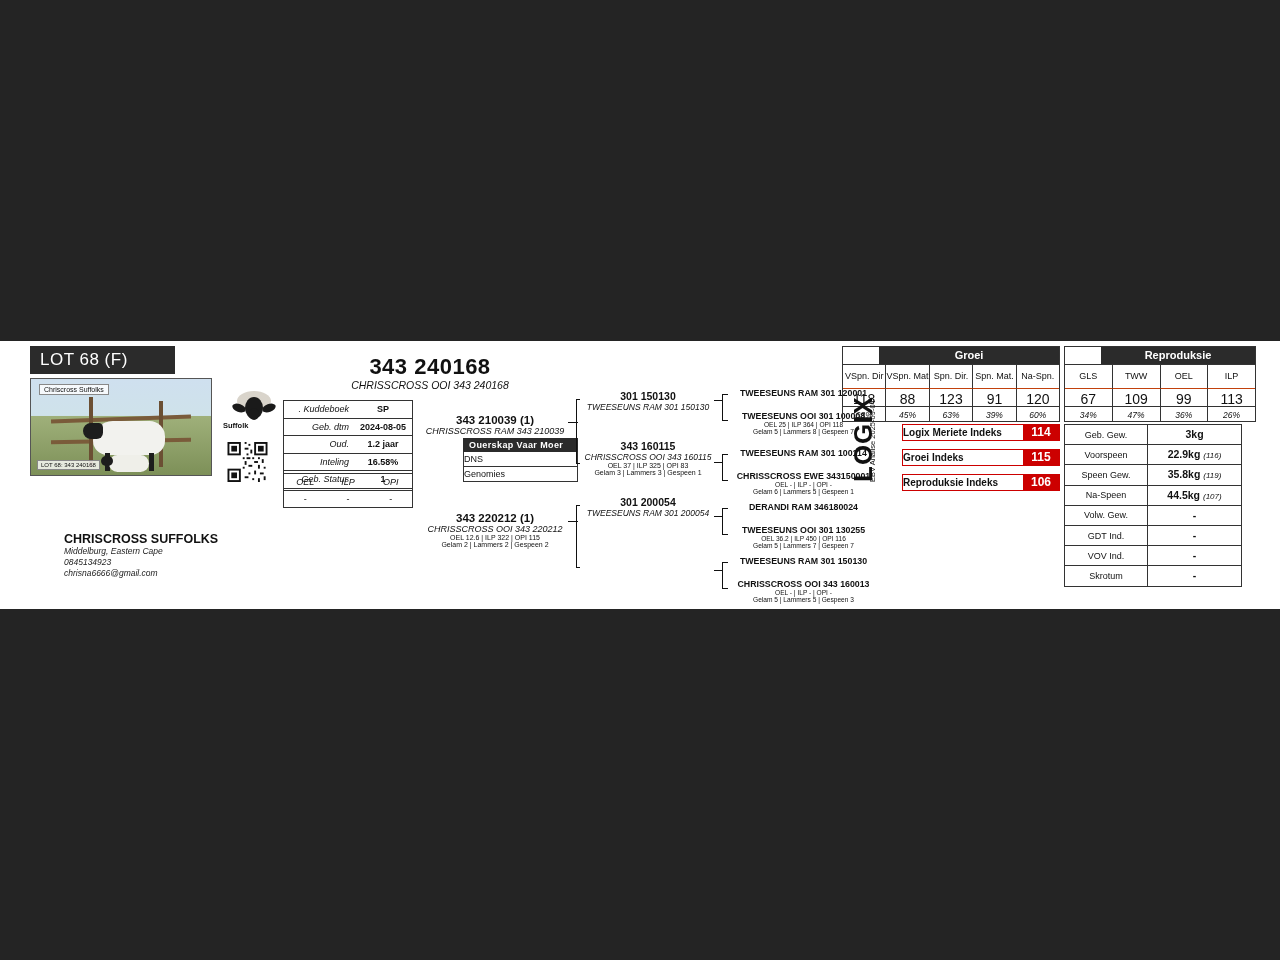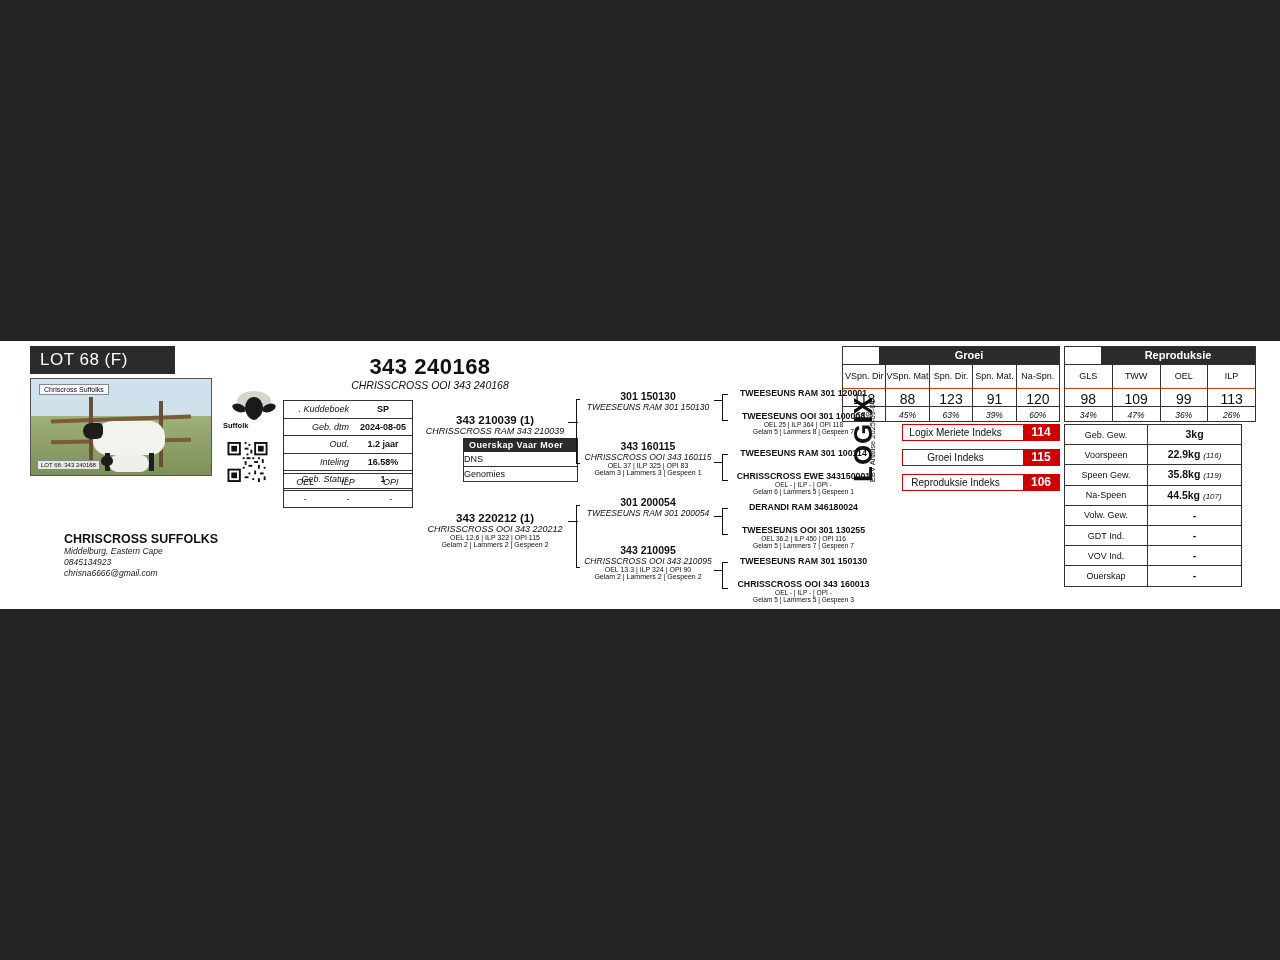--- a/index.html
+++ b/index.html
@@ -83,21 +83,21 @@
   .r-val .cell{height:18px;line-height:18px;font-size:14px;font-weight:normal;border-top:1px solid #c2410c;}
   .r-acc .cell{height:15px;line-height:15px;font-size:8.5px;font-style:italic;border-top:1px solid #333;}
 
   
   .logixwrap{position:absolute;left:812px;top:78px;width:218px;height:60px;}
   .logixword{position:absolute;left:6px;top:2px;transform:rotate(-90deg);transform-origin:left top;
               font-size:26px;font-weight:bold;color:#111;letter-spacing:1px;white-space:nowrap;}
   .logixsub{position:absolute;left:26px;top:2px;transform:rotate(-90deg);transform-origin:left top;
             font-size:7.5px;color:#111;white-space:nowrap;}
   .idxrow{position:absolute;left:60px;width:158px;height:17px;border:1px solid #cc0000;box-sizing:border-box;display:flex;background:#fff;}
-  .idxrow .lab{flex:1;text-align:center;padding-right:15px;font-size:10px;font-weight:normal;color:#111;line-height:15px;}
+  .idxrow .lab{flex:1;text-align:left;padding-right:15px;font-size:10px;font-weight:bold;color:#111;line-height:15px;}
   .idxrow .val{width:36px;background:#cc0000;color:#fff;font-size:12px;font-weight:bold;text-align:center;line-height:15px;}
 
   .verkoper{position:absolute;left:812px;top:148px;width:218px;height:40px;border:1px solid #333;box-sizing:border-box;
             background:#fff;padding:3px 5px;font-size:9.5px;color:#111;line-height:1.35;}
   .verkoper b{font-weight:bold;}
 
   .wtbl{position:absolute;left:1034px;top:78px;width:178px;border:1px solid #333;box-sizing:border-box;background:#fff;}
   .wtbl .wr{display:flex;height:19.2px;border-top:1px solid #333;align-items:center;}
   .wtbl .wr:first-child{border-top:none;}
   .wtbl .wk{width:82px;text-align:center;font-size:9px;color:#111;}
@@ -253,26 +253,20 @@
       <div class="nodeB" style="left:168px;top:48px;">
         <div class="l1">343 160115</div>
         <div class="l2">CHRISSCROSS OOI 343 160115</div>
         <div class="l3">OEL 37 | ILP 325 | OPI 83</div>
         <div class="l3">Gelam 3 | Lammers 3 | Gespeen 1</div>
       </div>
       <div class="nodeB" style="left:168px;top:104px;">
         <div class="l1">301 200054</div>
         <div class="l2">TWEESEUNS RAM 301 200054</div>
       </div>
-      <div class="nodeB" style="left:168px;top:152px;">
-        <div class="l1">343 210095</div>
-        <div class="l2">CHRISSCROSS OOI 343 210095</div>
-        <div class="l3">OEL 13.3 | ILP 324 | OPI 90</div>
-        <div class="l3">Gelam 2 | Lammers 2 | Gespeen 2</div>
-      </div>
 
       <div class="nodeC" style="left:316px;top:-4px;">
         <div class="l1">TWEESEUNS RAM 301 120001</div>
       </div>
       <div class="nodeC" style="left:316px;top:19px;">
         <div class="l1">TWEESEUNS OOI 301 100008</div>
         <div class="l3">OEL 25 | ILP 364 | OPI 118</div>
         <div class="l3">Gelam 5 | Lammers 8 | Gespeen 7</div>
       </div>
       <div class="nodeC" style="left:316px;top:56px;">
@@ -358,21 +352,21 @@
 
     <div class="rp">
       <div class="tbl-title">Reproduksie</div>
       <div class="tbl-row r-head">
         <div class="cell">GLS</div>
         <div class="cell">TWW</div>
         <div class="cell">OEL</div>
         <div class="cell">ILP</div>
       </div>
       <div class="tbl-row r-val">
-        <div class="cell">98</div>
+        <div class="cell">67</div>
         <div class="cell">109</div>
         <div class="cell">99</div>
         <div class="cell">113</div>
       </div>
       <div class="tbl-row r-acc">
         <div class="cell">34%</div>
         <div class="cell">47%</div>
         <div class="cell">36%</div>
         <div class="cell">26%</div>
       </div>
@@ -419,20 +413,20 @@
           </div>
       <div class="wr">
             <div class="wk">GDT Ind.</div>
             <div class="wv"><span>-</span></div>
           </div>
       <div class="wr">
             <div class="wk">VOV Ind.</div>
             <div class="wv"><span>-</span></div>
           </div>
       <div class="wr">
-            <div class="wk">Ouerskap</div>
+            <div class="wk">Skrotum</div>
             <div class="wv"><span>-</span></div>
           </div>
     </div>
 
   </div>
  </div>
 </div>
 
 </body></html>

